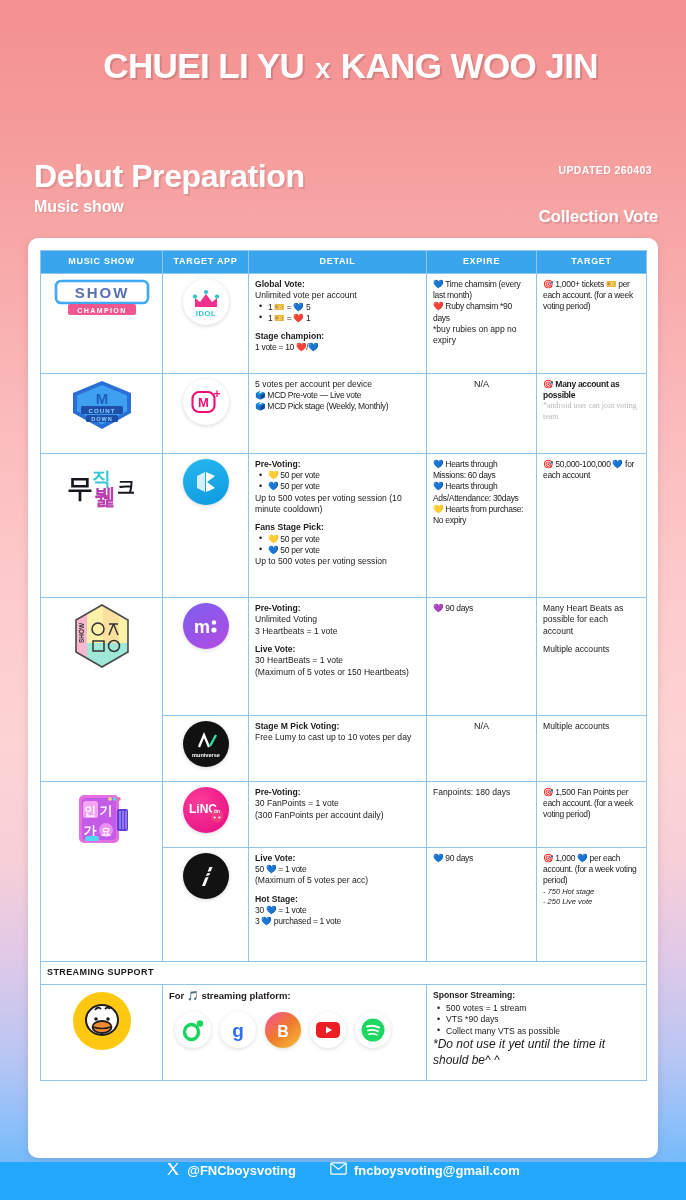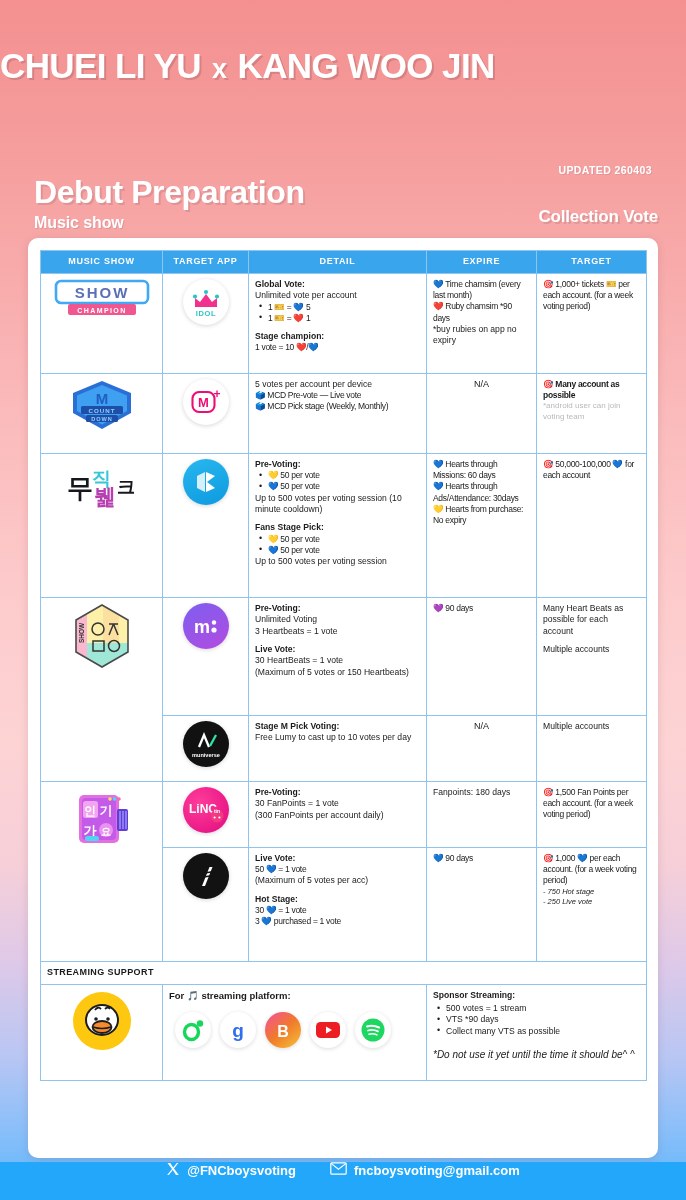--- a/index.html
+++ b/index.html
@@ -33,37 +33,37 @@
         #8bbff9 94%,
         #5cb6fb 100%);
   }
 
   
   .hero-title {
     position: absolute;
     top: 46px;
     left: 0;
     width: 598px;
-    text-align: left;
+    text-align: right;
     font-size: 35px;
     font-weight: 900;
     letter-spacing: -0.6px;
     color: #ffffff;
     text-shadow: 2px 2px 0 rgba(160,90,95,0.35);
     white-space: nowrap;
   }
   .hero-title .x-mark {
     font-size: 27px;
     font-weight: 700;
     padding: 0 2px;
   }
 
   .sub-block {
     position: absolute;
-    top: 176px;
+    top: 160px;
     left: 34px;
     width: 420px;
   }
   .debut-prep {
     font-size: 32px;
     font-weight: 900;
     color: #ffffff;
     letter-spacing: -0.4px;
     text-shadow: 2px 2px 0 rgba(170,110,115,0.3);
     line-height: 1.05;
@@ -156,20 +156,21 @@
   ul.b li:before {
     content: "•";
     position: absolute;
     left: 0; top: -0.5px;
     font-size: 9px;
   }
   .grey-note {
     color: #b9b9b9;
     font-size: 8px;
     line-height: 1.3;
+    font-family: Liberation Serif, serif;
   }
   .ital-small {
     font-style: italic;
     font-size: 7.5px;
     line-height: 1.35;
   }
   .emo { font-size: 8.5px; letter-spacing: -0.3px; }
 
   
   .logo-wrap { display: inline-block; line-height: 0; }
@@ -208,22 +209,21 @@
     border-radius: 50%;
     display: flex;
     align-items: center;
     justify-content: center;
     box-shadow: 0 1px 4px rgba(0,0,0,0.14);
     background: #fff;
   }
   .sponsor-title { font-weight: 800; margin-bottom: 2px; }
   .sponsor-note {
     font-style: italic;
-    margin-top: 11px;
-    font-size: 10px;
+    font-size: 12px;
   }
 
   
   .footer {
     position: absolute;
     left: 0;
     bottom: 0;
     width: 686px;
     height: 38px;
     background: #22a7fa;

